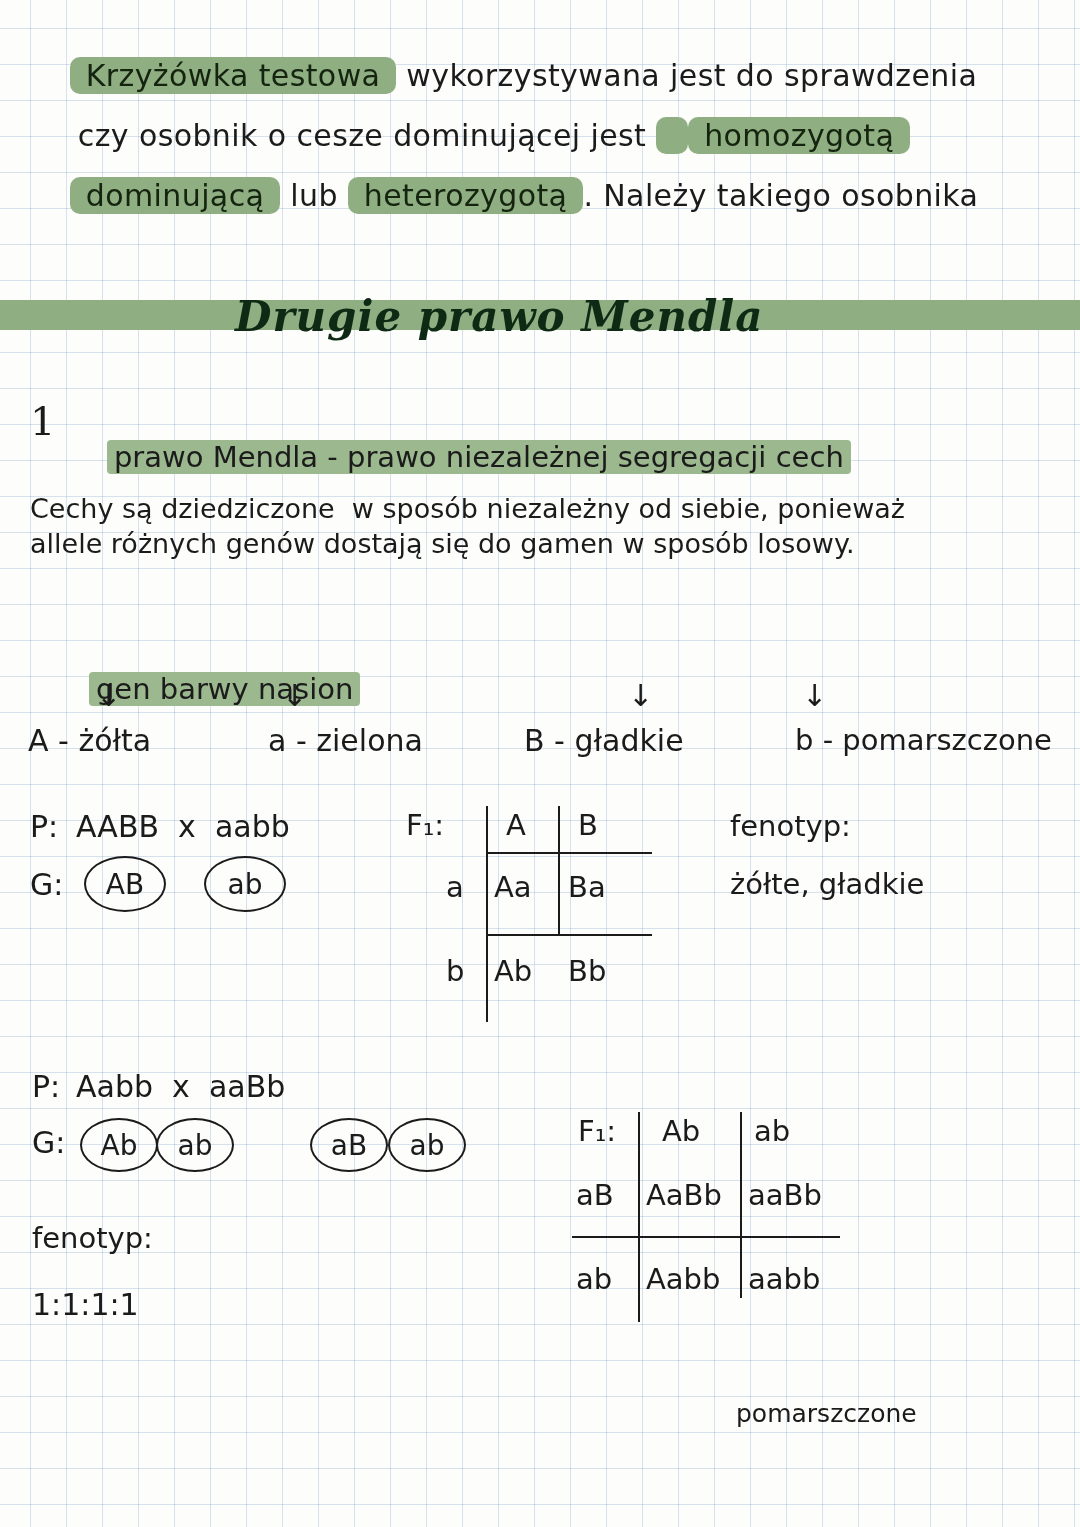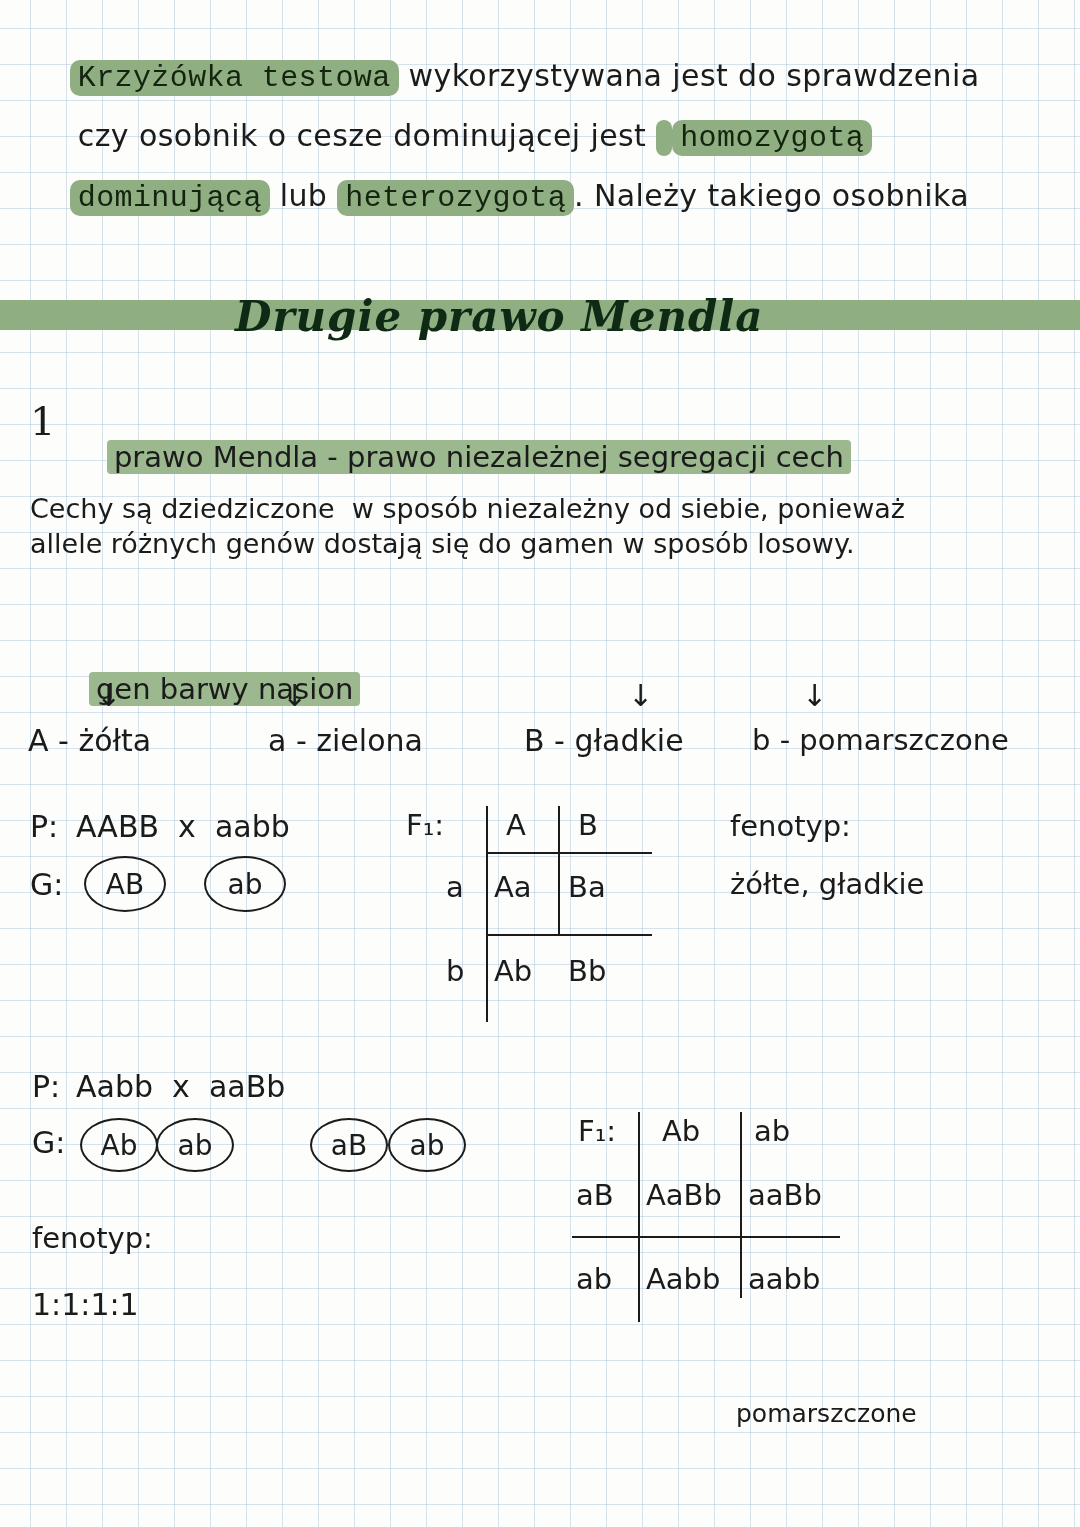--- a/index.html
+++ b/index.html
@@ -25,23 +25,22 @@
   .ink {
     position: absolute;
     color: #1b1b1b;
     font-family: "DejaVu Sans", sans-serif;
     white-space: pre;
     line-height: 1.15;
   }
   .hl {
     background: #8faf82;
     border-radius: 10px;
-    padding: 1px 8px;
+    padding: 1px 16px;
     color: #14240f;
-    font-family: Liberation Mono, monospace;
   }
   .hl-soft {
     background: #9bb88e;
     border-radius: 4px;
     padding: 0 7px;
   }
   
   .para {
     font-size: 30px;
     letter-spacing: 0.4px;
@@ -143,21 +142,21 @@
   </div>
 
   <div class="arrow" style="left:96px; top:678px;">↓</div>
   <div class="arrow" style="left:282px; top:678px;">↓</div>
   <div class="arrow" style="left:628px; top:678px;">↓</div>
   <div class="arrow" style="left:802px; top:678px;">↓</div>
 
   <div class="ink" style="left:28px; top:724px; font-size:30px;">A - żółta</div>
   <div class="ink" style="left:268px; top:724px; font-size:30px;">a - zielona</div>
   <div class="ink" style="left:524px; top:724px; font-size:30px;">B - gładkie</div>
-  <div class="ink" style="left:752px; top:724px; font-size:29px;">b - pomarszczone</div>
+  <div class="ink" style="left:752px; top:724px; font-size:29px;padding-left:43px;">b - pomarszczone</div>
 
   <div class="ink" style="left:30px; top:810px; font-size:30px;">P:</div>
   <div class="ink" style="left:76px; top:810px; font-size:30px;">AABB  x  aabb</div>
 
   <div class="ink" style="left:30px; top:868px; font-size:30px;">G:</div>
   <div class="ellipse" style="left:84px; top:856px; width:78px; height:52px;">AB</div>
   <div class="ellipse" style="left:204px; top:856px; width:78px; height:52px;">ab</div>
 
   <div class="punnett" style="left:406px; top:808px;">F₁:</div>
   <div class="pl-v" style="left:486px; top:806px; height:216px;"></div>

